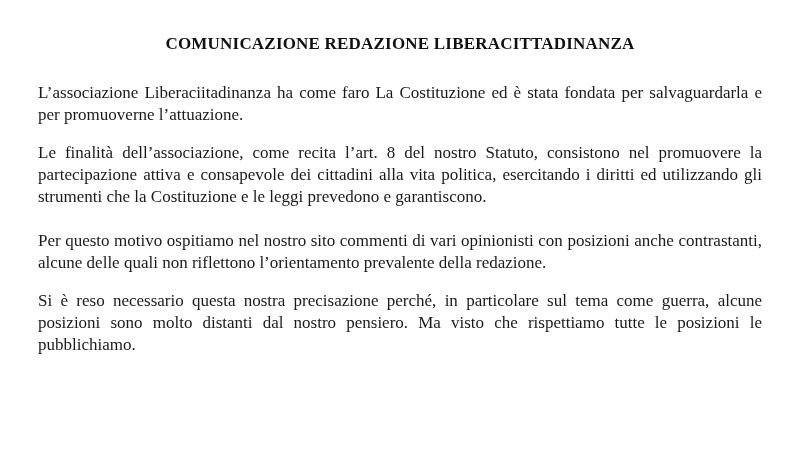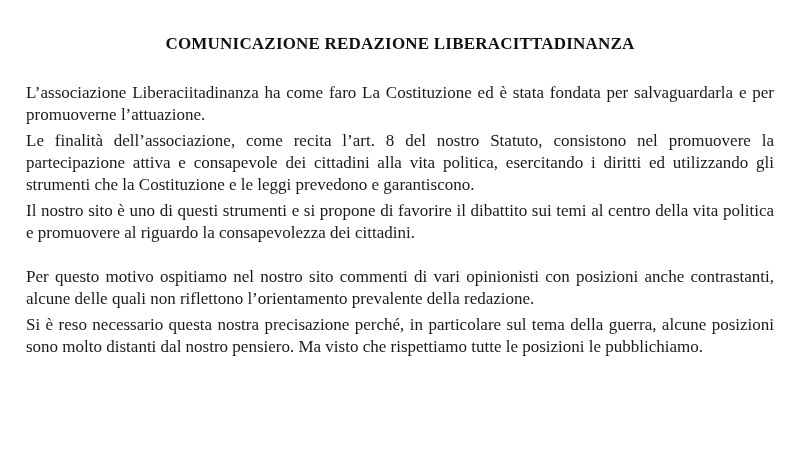--- a/index.html
+++ b/index.html
@@ -23,39 +23,38 @@
     font-size: 17px;
     font-weight: bold;
     line-height: 23px;
     letter-spacing: 0.2px;
     color: #111111;
   }
   .group {
     margin: 0 0 22px 0;
   }
   .group p {
-    margin: 4px;
+    margin: 16px;
     font-size: 17px;
     line-height: 22px;
     text-align: justify;
     color: #1a1a1a;
   }
 </style>
 </head>
 <body>
 
 <div class="page">
 
   <h1 class="doc-title">COMUNICAZIONE REDAZIONE LIBERACITTADINANZA</h1>
 
   <div class="group">
     <p>L’associazione Liberaciitadinanza ha come faro La Costituzione ed è stata fondata per salvaguardarla e per promuoverne l’attuazione.</p>
     <p>Le finalità dell’associazione, come recita l’art. 8 del nostro Statuto, consistono nel promuovere la partecipazione attiva e consapevole dei cittadini alla vita politica, esercitando i diritti ed utilizzando gli strumenti che la Costituzione e le leggi prevedono e garantiscono.</p>
-    <p>Il nostro sito è uno di questi strumenti e si propone di favorire il dibattito sui temi al centro della  vita politica e promuovere al riguardo la consapevolezza dei cittadini.</p>
   </div>
 
   <div class="group">
     <p>Per questo motivo ospitiamo nel nostro sito commenti di vari opinionisti con posizioni anche contrastanti, alcune delle quali  non riflettono l’orientamento prevalente della redazione.</p>
-    <p>Si è reso necessario questa nostra precisazione perché, in particolare sul tema della guerra, alcune posizioni sono  molto distanti dal nostro pensiero. Ma visto che rispettiamo tutte le posizioni le pubblichiamo.</p>
+    <p>Si è reso necessario questa nostra precisazione perché, in particolare sul tema come guerra, alcune posizioni sono  molto distanti dal nostro pensiero. Ma visto che rispettiamo tutte le posizioni le pubblichiamo.</p>
   </div>
 
 
 </div>
 
 </body></html>

